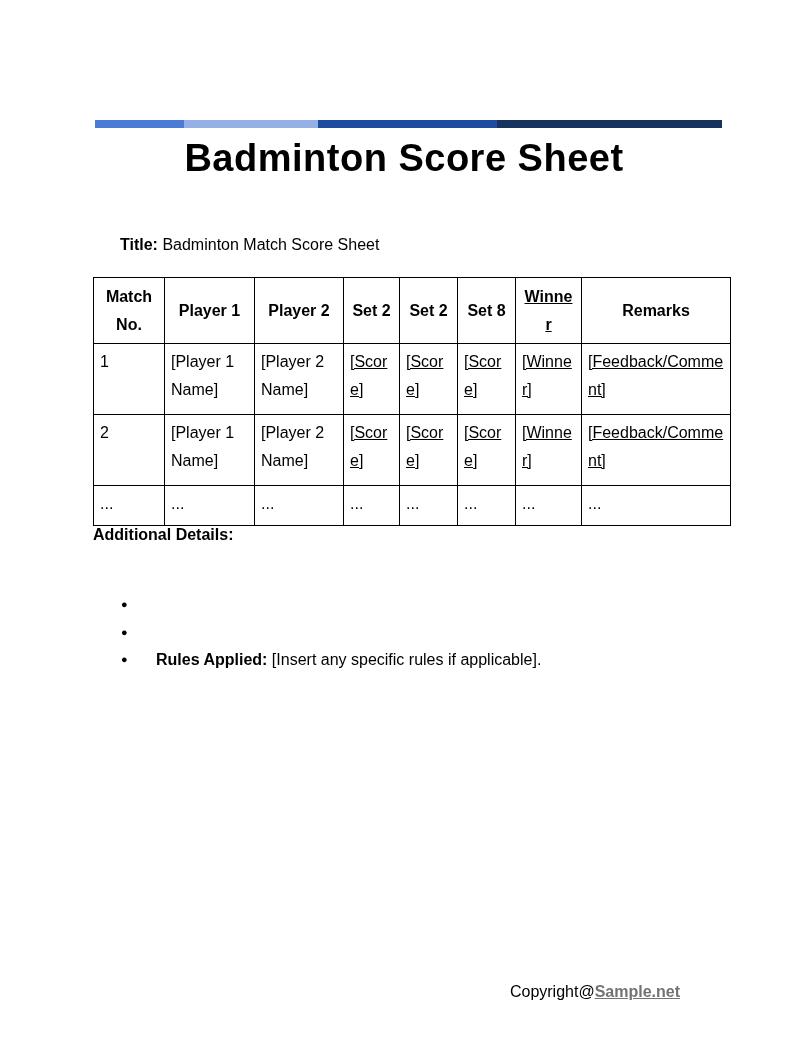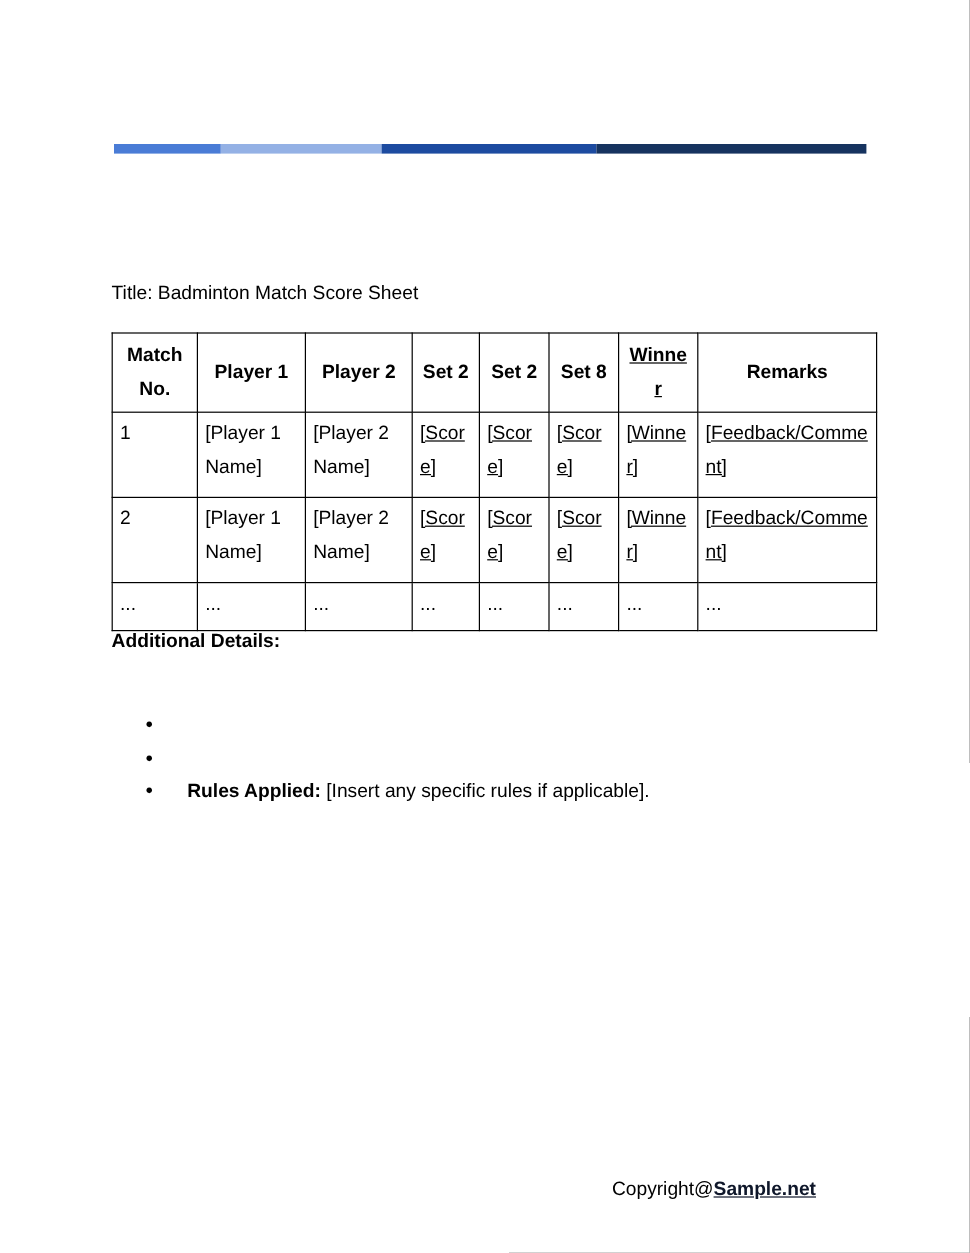--- a/index.html
+++ b/index.html
@@ -26,21 +26,21 @@
     position:absolute;left:0;top:134px;width:808px;
     text-align:center;
     font-size:38px;font-weight:bold;line-height:48px;
     letter-spacing:0.5px;
   }
   
   .title-line{
     position:absolute;left:93px;top:233px;width:640px;
     font-size:16px;line-height:24px;
   }
-  .title-line .lbl{font-weight:normal;}
+  .title-line .lbl{font-weight:bold;margin-left:27px;}
   
   table.score-table{
     position:absolute;left:93px;top:277px;width:637px;
     border-collapse:collapse;table-layout:fixed;
     font-size:16px;line-height:28px;
   }
   .score-table th,.score-table td{
     border:1px solid #000;
     padding:4px 6px;
     text-align:left;vertical-align:top;
@@ -86,20 +86,21 @@
 
 <div class="page">
 
   <div class="top-bar">
     <div class="seg1" style="background-color: rgb(74, 124, 214);"></div>
     <div class="seg2" style="background-color: rgb(148, 177, 229);"></div>
     <div class="seg3" style="background-color: rgb(29, 75, 160);"></div>
     <div class="seg4" style="background-color: rgb(22, 51, 95);"></div>
   </div>
 
+  <div class="doc-title">Badminton Score Sheet</div>
 
   <div class="title-line"><span class="lbl">Title:</span><span style="white-space:pre-wrap;"> Badminton Match Score Sheet</span></div>
 
   <table class="score-table">
     <colgroup>
       <col style="width:71px">
         <col style="width:90px">
         <col style="width:89px">
       <col style="width:56px">
         <col style="width:58px">
@@ -161,15 +162,15 @@
     </div>
     <div class="detail-item">
       <span class="bullet">●</span>
     </div>
     <div class="detail-item">
       <span class="bullet">●</span>
       <span><span class="lbl">Rules Applied:</span><span class="txt"> [Insert any specific rules if applicable].</span></span>
     </div>
   </div>
 
-  <div class="footer"><span>Copyright@</span><a style="color: #0f172a;">Sample.net</a></div>
+  <div class="footer"><span>Copyright@</span><a style="color: #737373;">Sample.net</a></div>
 
 </div>
 
 </body></html>

